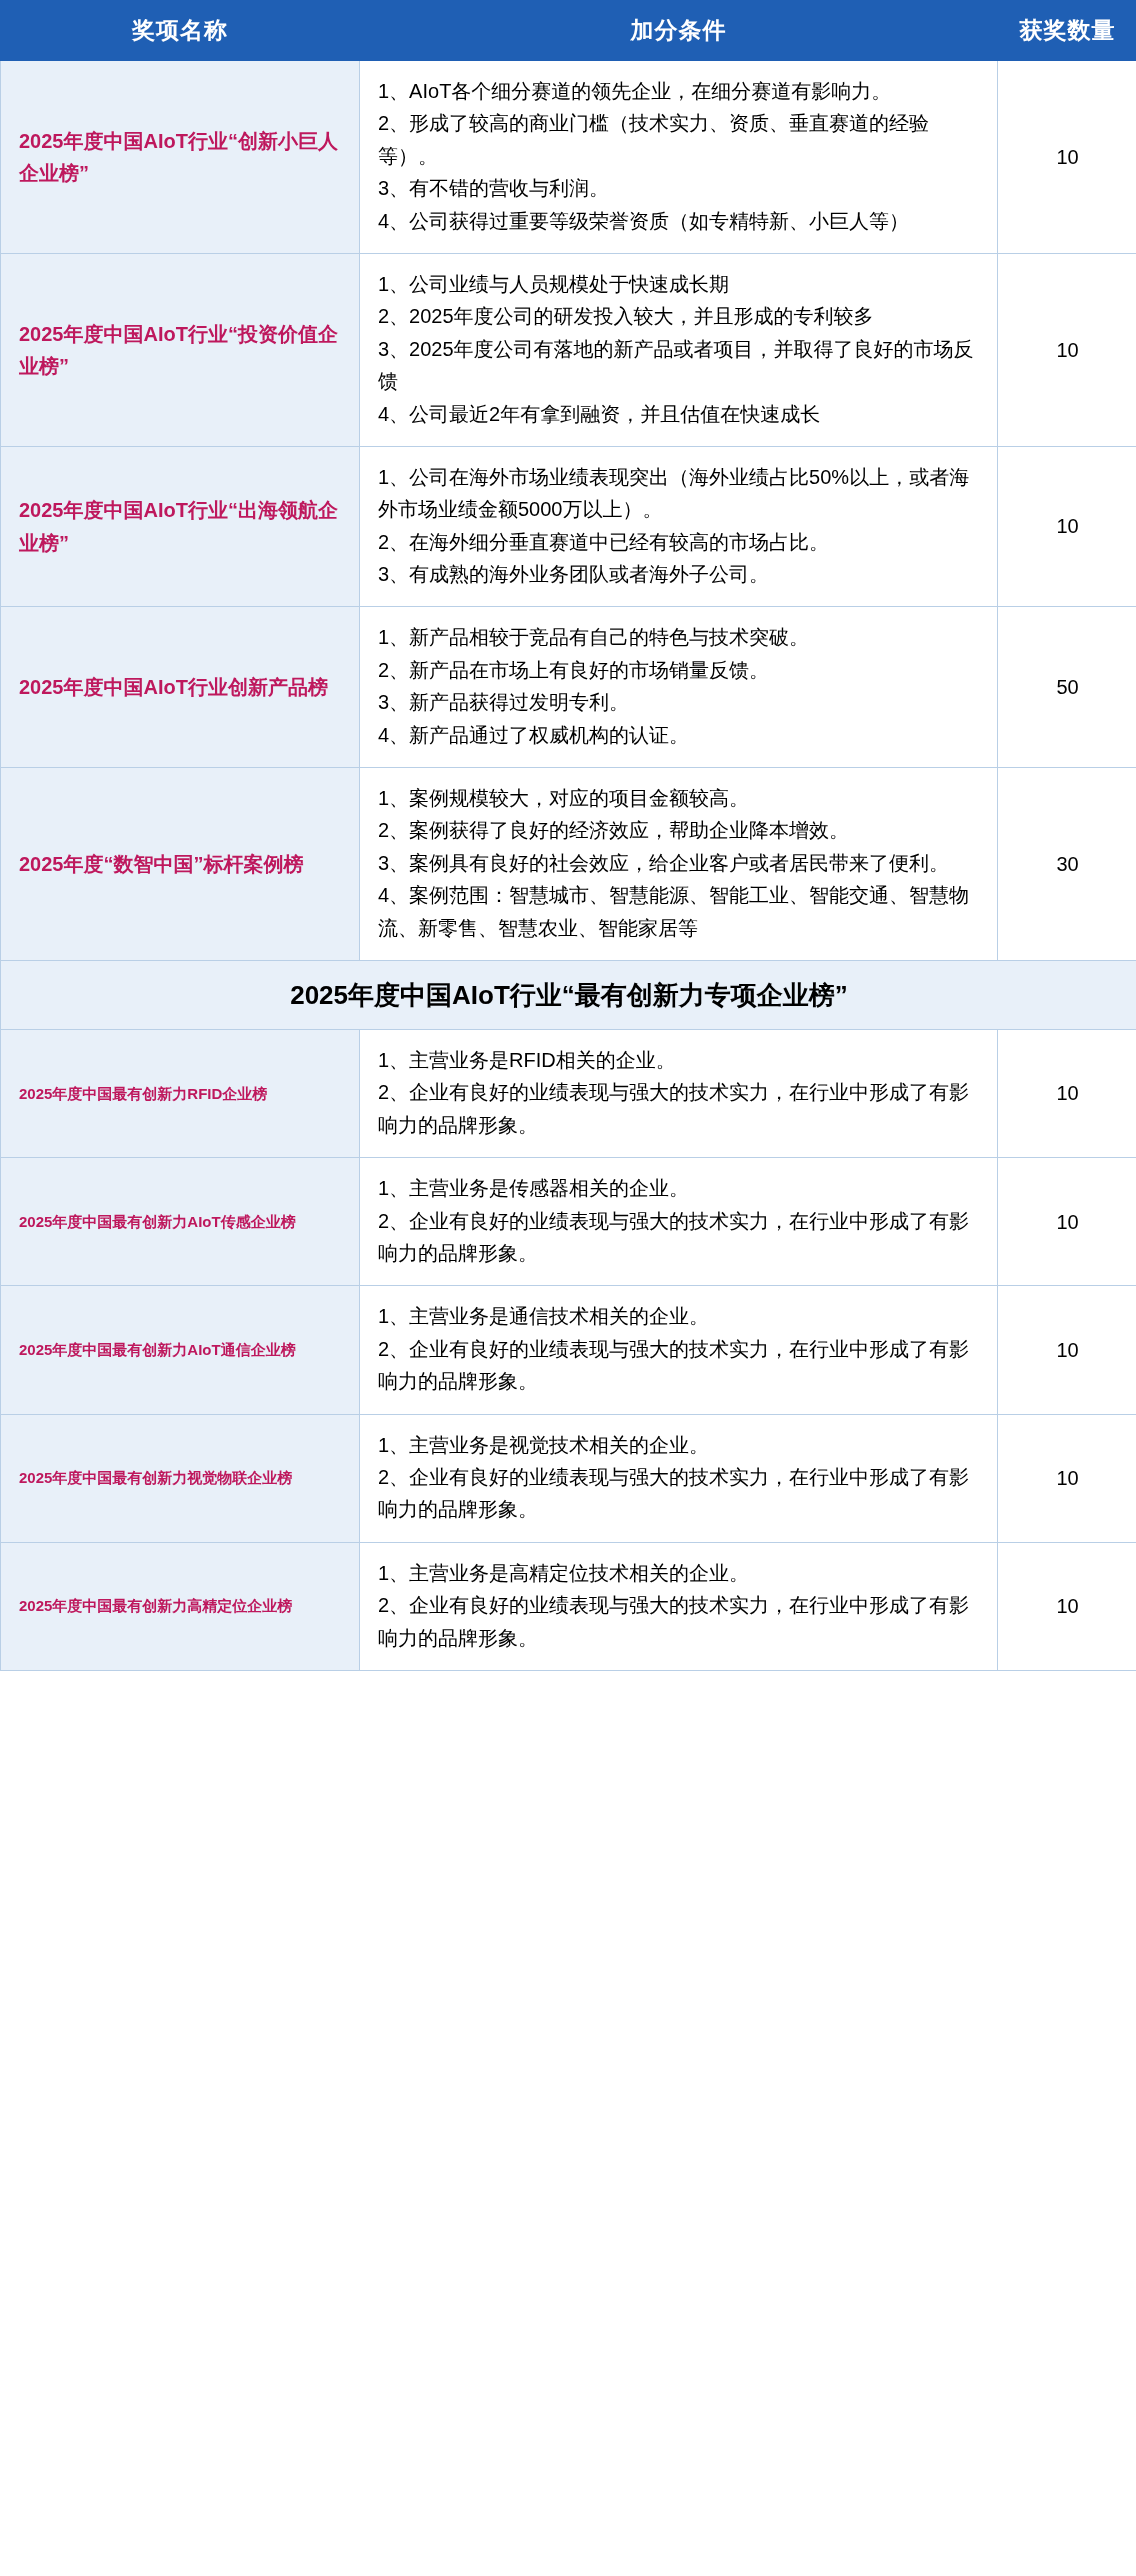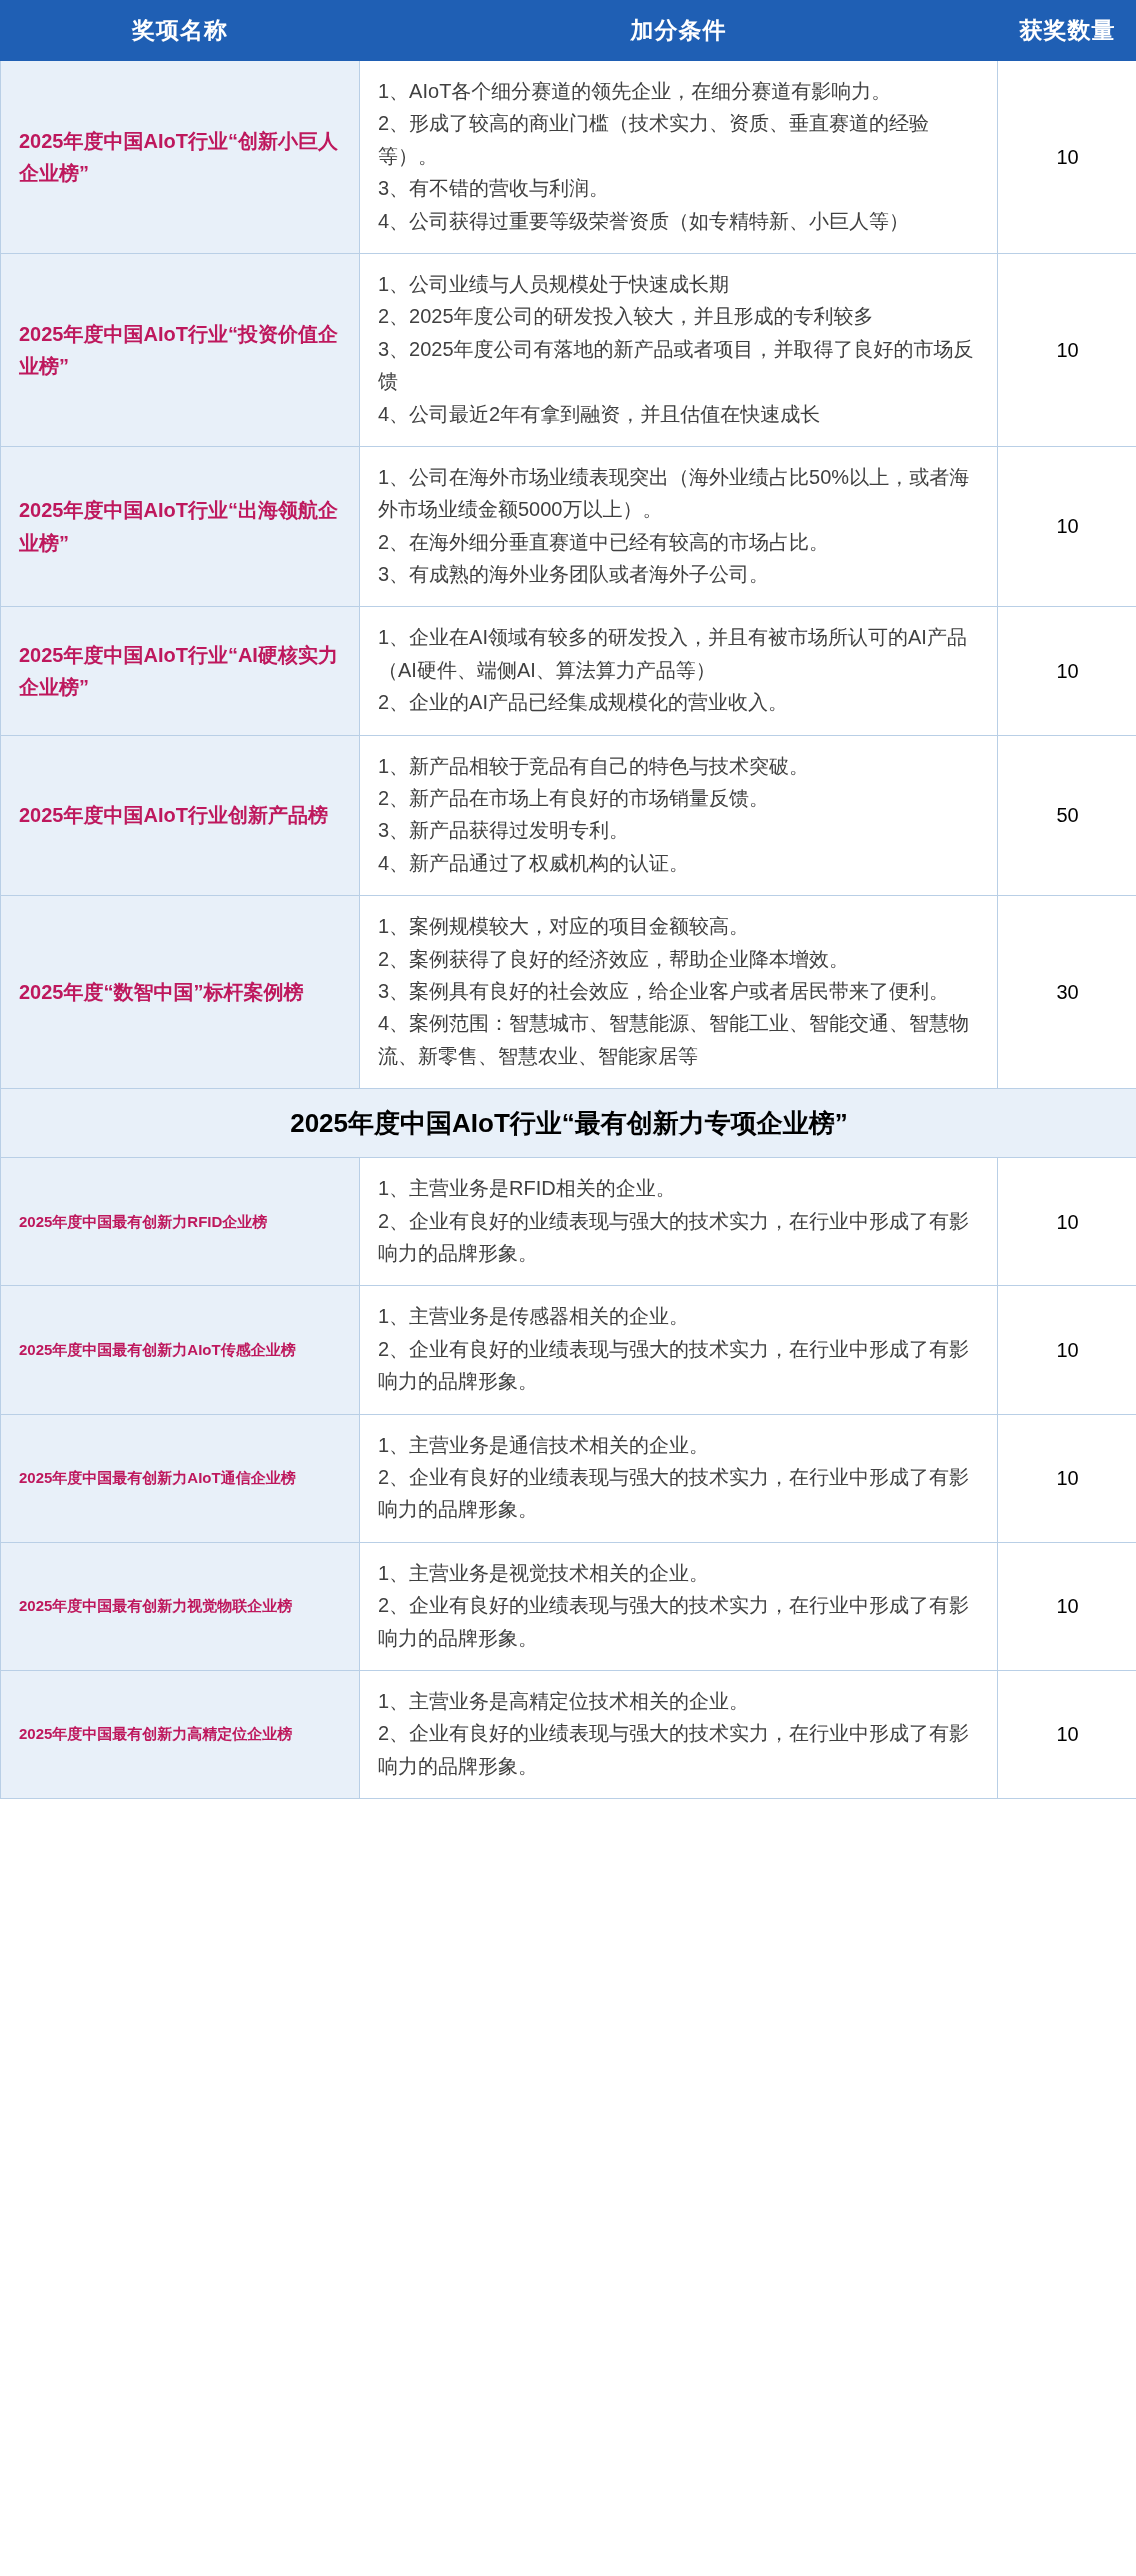--- a/index.html
+++ b/index.html
@@ -46,21 +46,21 @@
     font-weight: bold;
     padding: 14px 18px;
     color: #be185d;
     font-size: 20.4px;
     line-height: 1.55;
   }
   td.cond {
     background: #ffffff;
     padding: 14px 18px 16px 18px;
     text-align: left;
-    color: #404040;
+    color: #000000;
   }
   td.cond div.line {
     margin: 0;
     padding: 0;
     text-indent: 0;
   }
   td.qty {
     background: #ffffff;
     text-align: center;
     font-size: 21px;
@@ -119,28 +119,20 @@
         <tr>
           <td class="name">2025年度中国AIoT行业“出海领航企业榜”</td>
           <td class="cond">
             <div class="line">1、公司在海外市场业绩表现突出（海外业绩占比50%以上，或者海外市场业绩金额5000万以上）。</div>
             <div class="line">2、在海外细分垂直赛道中已经有较高的市场占比。</div>
             <div class="line">3、有成熟的海外业务团队或者海外子公司。</div>
           </td>
           <td class="qty">10</td>
         </tr>
         <tr>
-          <td class="name">2025年度中国AIoT行业“AI硬核实力企业榜”</td>
-          <td class="cond">
-            <div class="line">1、企业在AI领域有较多的研发投入，并且有被市场所认可的AI产品（AI硬件、端侧AI、算法算力产品等）</div>
-            <div class="line">2、企业的AI产品已经集成规模化的营业收入。</div>
-          </td>
-          <td class="qty">10</td>
-        </tr>
-        <tr>
           <td class="name">2025年度中国AIoT行业创新产品榜</td>
           <td class="cond">
             <div class="line">1、新产品相较于竞品有自己的特色与技术突破。</div>
             <div class="line">2、新产品在市场上有良好的市场销量反馈。</div>
             <div class="line">3、新产品获得过发明专利。</div>
             <div class="line">4、新产品通过了权威机构的认证。</div>
           </td>
           <td class="qty">50</td>
         </tr>
         <tr>

